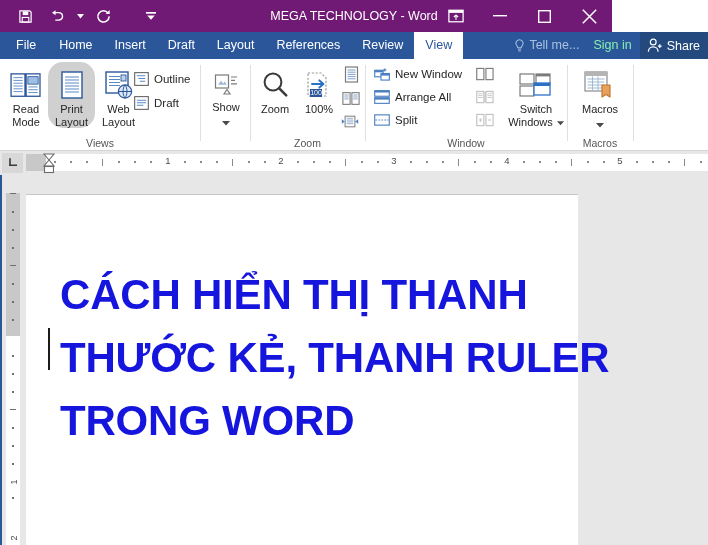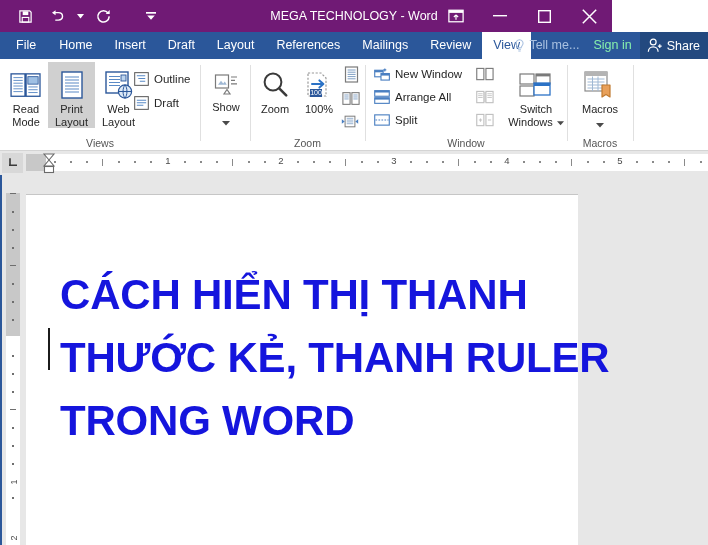--- a/index.html
+++ b/index.html
@@ -93,21 +93,21 @@
     position: absolute; top: 6px; width: 1px; height: 76px; background: #e0e0e0;
   }
   .big-btn {
     position: absolute; top: 3px;
     display: flex; flex-direction: column; align-items: center;
     font-size: 11px; color: #262626; text-align: right; line-height: 12.5px;
     padding-top: 2px;
   }
   .big-btn .ic { height: 36px; display: flex; align-items: flex-end; justify-content: center; }
   .big-btn .lbl { margin-top: 3px; }
-  .big-btn.sel { background: #d0d0d0; }
+  .big-btn.sel { background: #d0d0d0; border-radius: 15px; }
   .sm-btn {
     position: absolute;
     display: flex; align-items: center; gap: 5px;
     font-size: 11.5px; color: #262626;
   }
   .sm-btn .ic { width: 16px; height: 16px; display: flex; align-items: center; justify-content: center; }
   .sm-icon-only { position: absolute; width: 18px; height: 17px; display:flex; align-items:center; justify-content:center; }
   .caret { display:block; }
 
   
@@ -254,21 +254,20 @@
     </div>
   </div>
 
   <div class="tabstrip">
     <div class="tab file">File</div>
     <div class="tab">Home</div>
     <div class="tab">Insert</div>
     <div class="tab">Draft</div>
     <div class="tab">Layout</div>
     <div class="tab">References</div>
-    <div class="tab">Mailings</div>
     <div class="tab">Review</div>
     <div class="tab active">View</div>
 
     <div class="tab-right">
       <div class="tellme">
         <span style="display:flex;align-items:center;">
           <svg width="11" height="14" viewBox="0 0 11 14">
               <path d="M5.5 0.8A3.6 3.6 0 0 0 3.1 7.1c0.5 0.5 0.7 1 0.7 1.6h3.4c0-0.6 0.2-1.1 0.7-1.6A3.6 3.6 0 0 0 5.5 0.8z" fill="none" stroke="#a8c0e0" stroke-width="1.1"></path>
               <path d="M4 10.2h3M4.3 12h2.4" stroke="#a8c0e0" stroke-width="1.1"></path>
             </svg>

